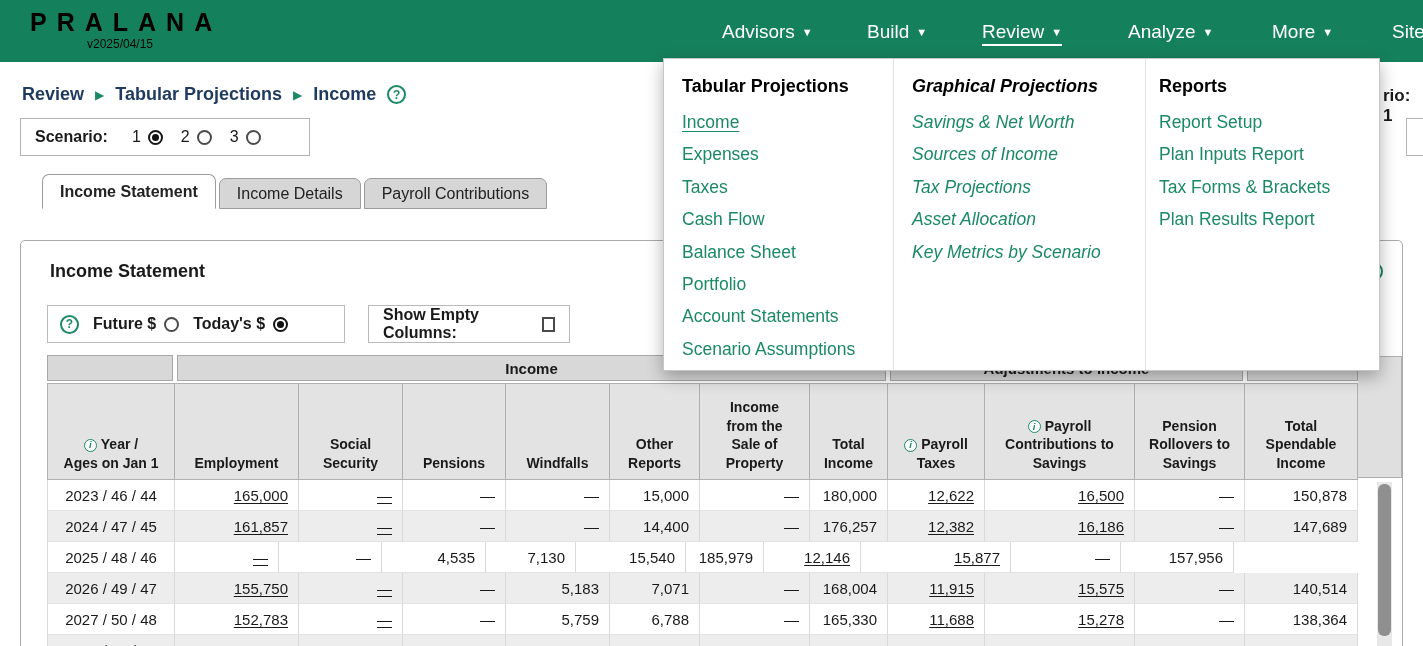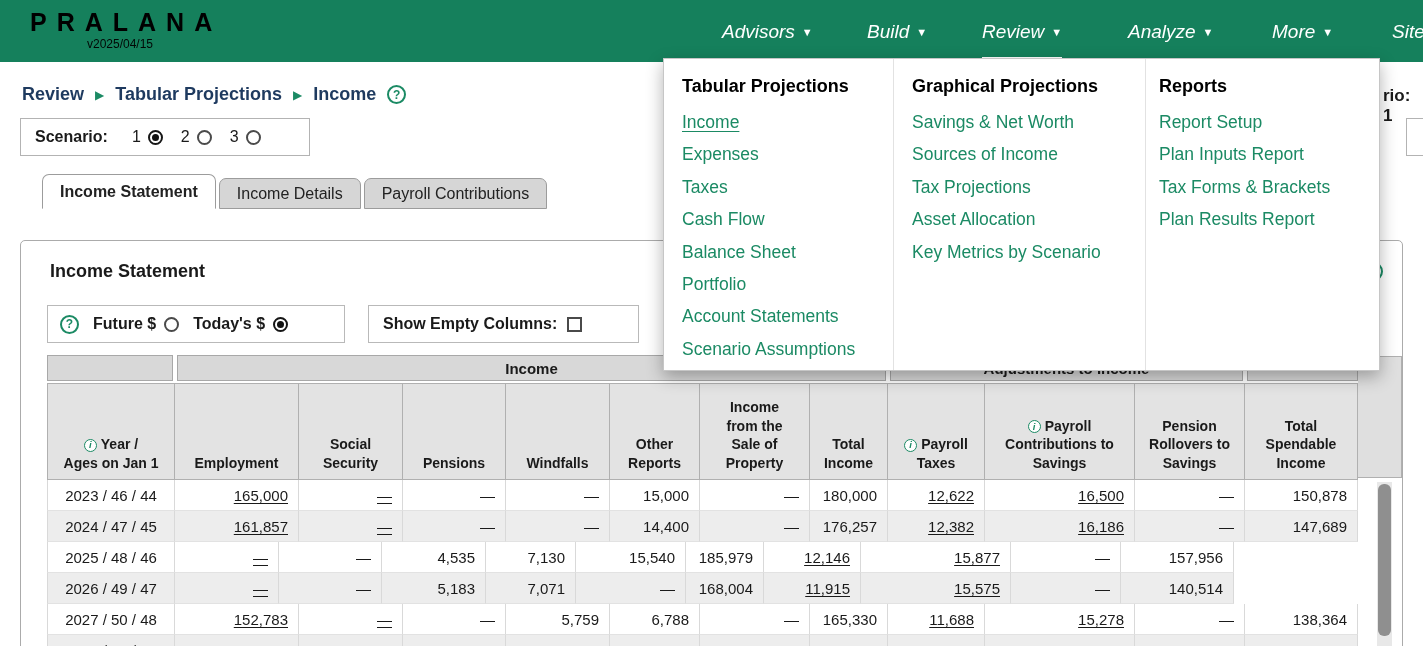--- a/index.html
+++ b/index.html
@@ -6,23 +6,23 @@
   html,body { overflow:hidden; }
   body {
     width:1423px; height:646px; position:relative; background:#fff;
     font-family:"Liberation Sans", sans-serif; color:#1a1a1a;
   }
   
   .navbar { position:absolute; left:0; top:0; width:1423px; height:62px; background:#15805c; z-index:10; }
   .brand { position:absolute; left:30px; top:7px; color:#000000; cursor:pointer; }
   .logo-text { font-size:25px; font-weight:bold; letter-spacing:10px; line-height:30px; }
   .logo-version { font-size:12px; width:180px; text-align:center; opacity:.95; }
-  .nav-item { position:absolute; top:21px; color:#fff; font-size:19px; cursor:pointer; white-space:nowrap;font-style:italic; }
+  .nav-item { position:absolute; top:21px; color:#fff; font-size:19px; cursor:pointer; white-space:nowrap; }
   .nav-item .caret { font-size:11px; margin-left:7px; vertical-align:2px; display:inline-block; }
-  .nav-item.active { border-bottom:2px solid #fff; padding-bottom:14px; }
+  .nav-item.active { border-bottom:2px solid #fff; padding-bottom:1px; }
   
   .breadcrumb { position:absolute; left:22px; top:84px; display:flex; align-items:center; gap:11px; z-index:2; }
   .bc-item { font-size:18px; font-weight:bold; color:#1e3a5f; cursor:pointer; }
   .bc-sep { color:#1b8a64; font-size:12px; }
   .help-circle { width:19px; height:19px; border:2px solid #1b8a64; border-radius:50%; color:#1b8a64;
     font-size:12px; font-weight:bold; display:flex; align-items:center; justify-content:center;
     cursor:pointer; background:#fff; flex:0 0 auto; }
   .clip-scn { position:absolute; left:1383px; top:86px; font-size:17px; font-weight:bold; color:#1a1a1a; z-index:2; }
   
   .scenario-box { position:absolute; left:20px; top:118px; width:290px; height:38px; border:1px solid #b3b3b3;
@@ -39,21 +39,21 @@
   .tab { height:31px; line-height:29px; padding:0 17px; background:#d6d6d6; border:1px solid #9c9c9c;
     border-radius:7px 7px 0 0; font-size:16px; color:#222; cursor:pointer; }
   .tab.active { height:35px; line-height:33px; background:#fff; font-weight:bold; border-bottom:1px solid #fff; }
   
   .panel { position:absolute; left:20px; top:240px; width:1383px; height:480px; border:1px solid #ababab;
     border-radius:5px; background:#fff; z-index:1; }
   .panel-title { position:absolute; left:50px; top:261px; font-size:18px; font-weight:bold; z-index:2; }
   .ctrl-box { position:absolute; top:305px; height:38px; border:1px solid #b9b9b9; background:#fff;
     display:flex; align-items:center; z-index:2; }
   .ctrl-dollar { left:47px; width:298px; padding:0 12px; gap:14px; }
-  .ctrl-empty { left:368px; width:271px; padding:4px 14px; gap:10px; }
+  .ctrl-empty { left:368px; width:202px; padding:4px 14px; gap:10px; }
   .ctrl-label { font-size:16px; font-weight:bold; }
   .opt { display:flex; align-items:center; gap:8px; cursor:pointer; }
   .checkbox { width:15px; height:15px; border:2px solid #4a4a4a; background:#fff; display:inline-block; cursor:pointer; }
   .grn-help { position:absolute; left:1364px; top:262px; z-index:5; }
   
   .tbl { position:absolute; left:47px; top:355px; width:1311px; z-index:2; }
   .grp-row { display:flex; gap:4px; height:26px; }
   .grp { background:#d8d8d8; border:1px solid #a8a8a8; font-size:15px; font-weight:bold;
     display:flex; align-items:center; justify-content:center; color:#1a1a1a; }
   .g0{width:126px} .g1{width:709px} .g2{width:353px} .g3{width:111px}
@@ -78,21 +78,21 @@
   .c6{width:110px}.c7{width:78px}.c8{width:97px}.c9{width:150px}.c10{width:110px}.c11{width:113px}
   .hdr-filler { position:absolute; left:1358px; top:356px; width:44px; height:122px; background:#dfdfdf;
     border:1px solid #b0b0b0; border-left:none; z-index:2; }
   .scrollbar { position:absolute; left:1377px; top:482px; width:15px; height:164px; background:#e8e8e8; z-index:4; cursor:pointer; }
   .thumb { width:13px; margin:2px auto 0; height:152px; background:#8f8f8f; border-radius:6px; cursor:grab; }
   
   .dropdown { position:absolute; left:663px; top:58px; width:717px; height:313px; background:#fff;
     border:1px solid #c6c6c6; box-shadow:0 6px 16px rgba(0,0,0,.3); display:flex; z-index:50; }
   .dd-col { padding:15px 0 0 18px; height:100%; }
   .dd-col1 { width:230px; border-right:1px solid #e2e2e2; }
-  .dd-col2 { width:252px; border-right:1px solid #e2e2e2; }
+  .dd-col2 { width:252px; border-right:1px solid #e2e2e2;font-style:italic; }
   .dd-col3 { flex:1; padding-left:13px; }
   .dd-header { font-size:18px; font-weight:bold; color:#000; margin-bottom:8px; line-height:24px; }
   .dd-item { font-size:17.5px; color:#1b8a64; line-height:32.4px; cursor:pointer; width:max-content; }
   .dd-item.active { text-decoration:underline; text-underline-offset:3px; }
 </style>
 </head>
 <body>
 
 <nav class="navbar">
   <div class="brand">
@@ -336,20 +336,23 @@
       </div>
     <div class="cell num c11">
         <span class="v">157,956</span>
       </div>
   </div>
 
   <div class="row alt">
     <div class="cell yr c0">
         <span class="v">2026 / 49 / 47</span>
       </div>
+    <div class="cell num lnk c1">
+        <span class="v">155,750</span>
+      </div>
     <div class="cell num lnk c2">
         <span class="v">—</span>
       </div>
     <div class="cell num c3">
         <span class="v">—</span>
       </div>
     <div class="cell num c4">
         <span class="v">5,183</span>
       </div>
     <div class="cell num c5">

